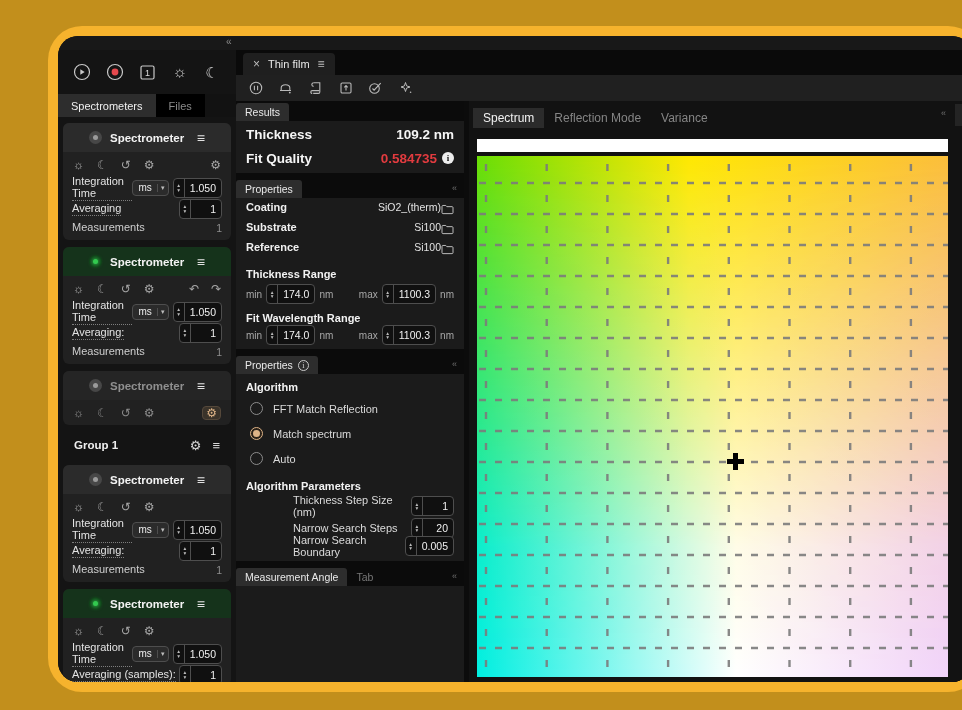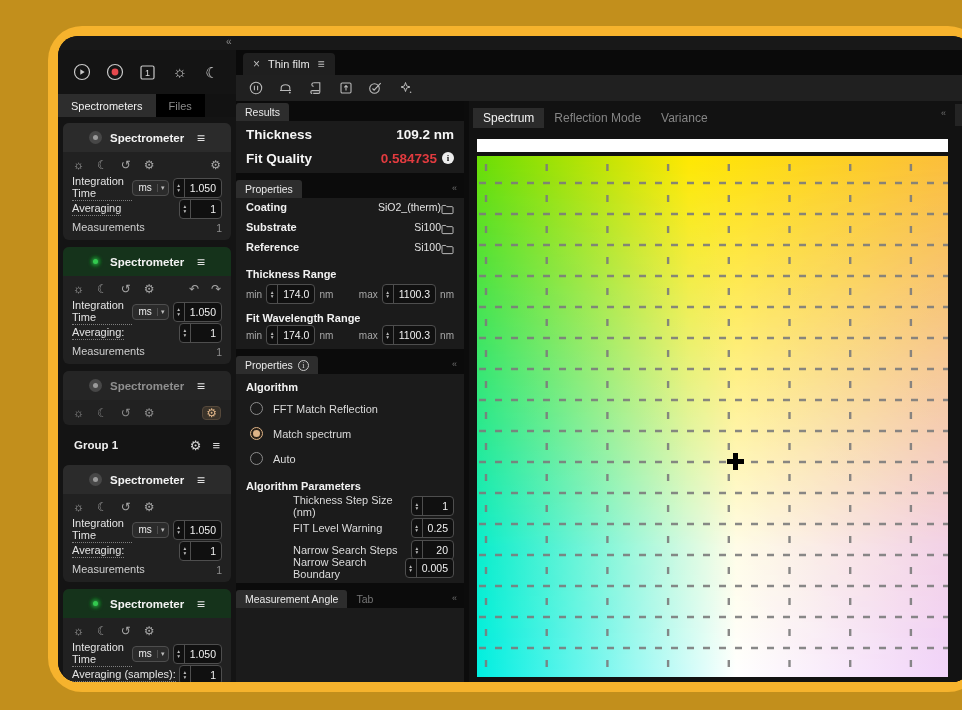--- a/index.html
+++ b/index.html
@@ -554,30 +554,20 @@
             <span class="k">Thickness Step Size (nm)</span>
             <span class="stepbox">
                 <span class="arr">
                   <span>▴</span>
                   <span>▾</span>
                 </span>
                 <span class="v">1</span>
               </span>
           </div>
           <div class="param-row">
-            <span class="k">FIT Level Warning</span>
-            <span class="stepbox">
-                <span class="arr">
-                  <span>▴</span>
-                  <span>▾</span>
-                </span>
-                <span class="v">0.25</span>
-              </span>
-          </div>
-          <div class="param-row">
             <span class="k">Narrow Search Steps</span>
             <span class="stepbox">
                 <span class="arr">
                   <span>▴</span>
                   <span>▾</span>
                 </span>
                 <span class="v">20</span>
               </span>
           </div>
           <div class="param-row" style="padding-bottom:8px;">

